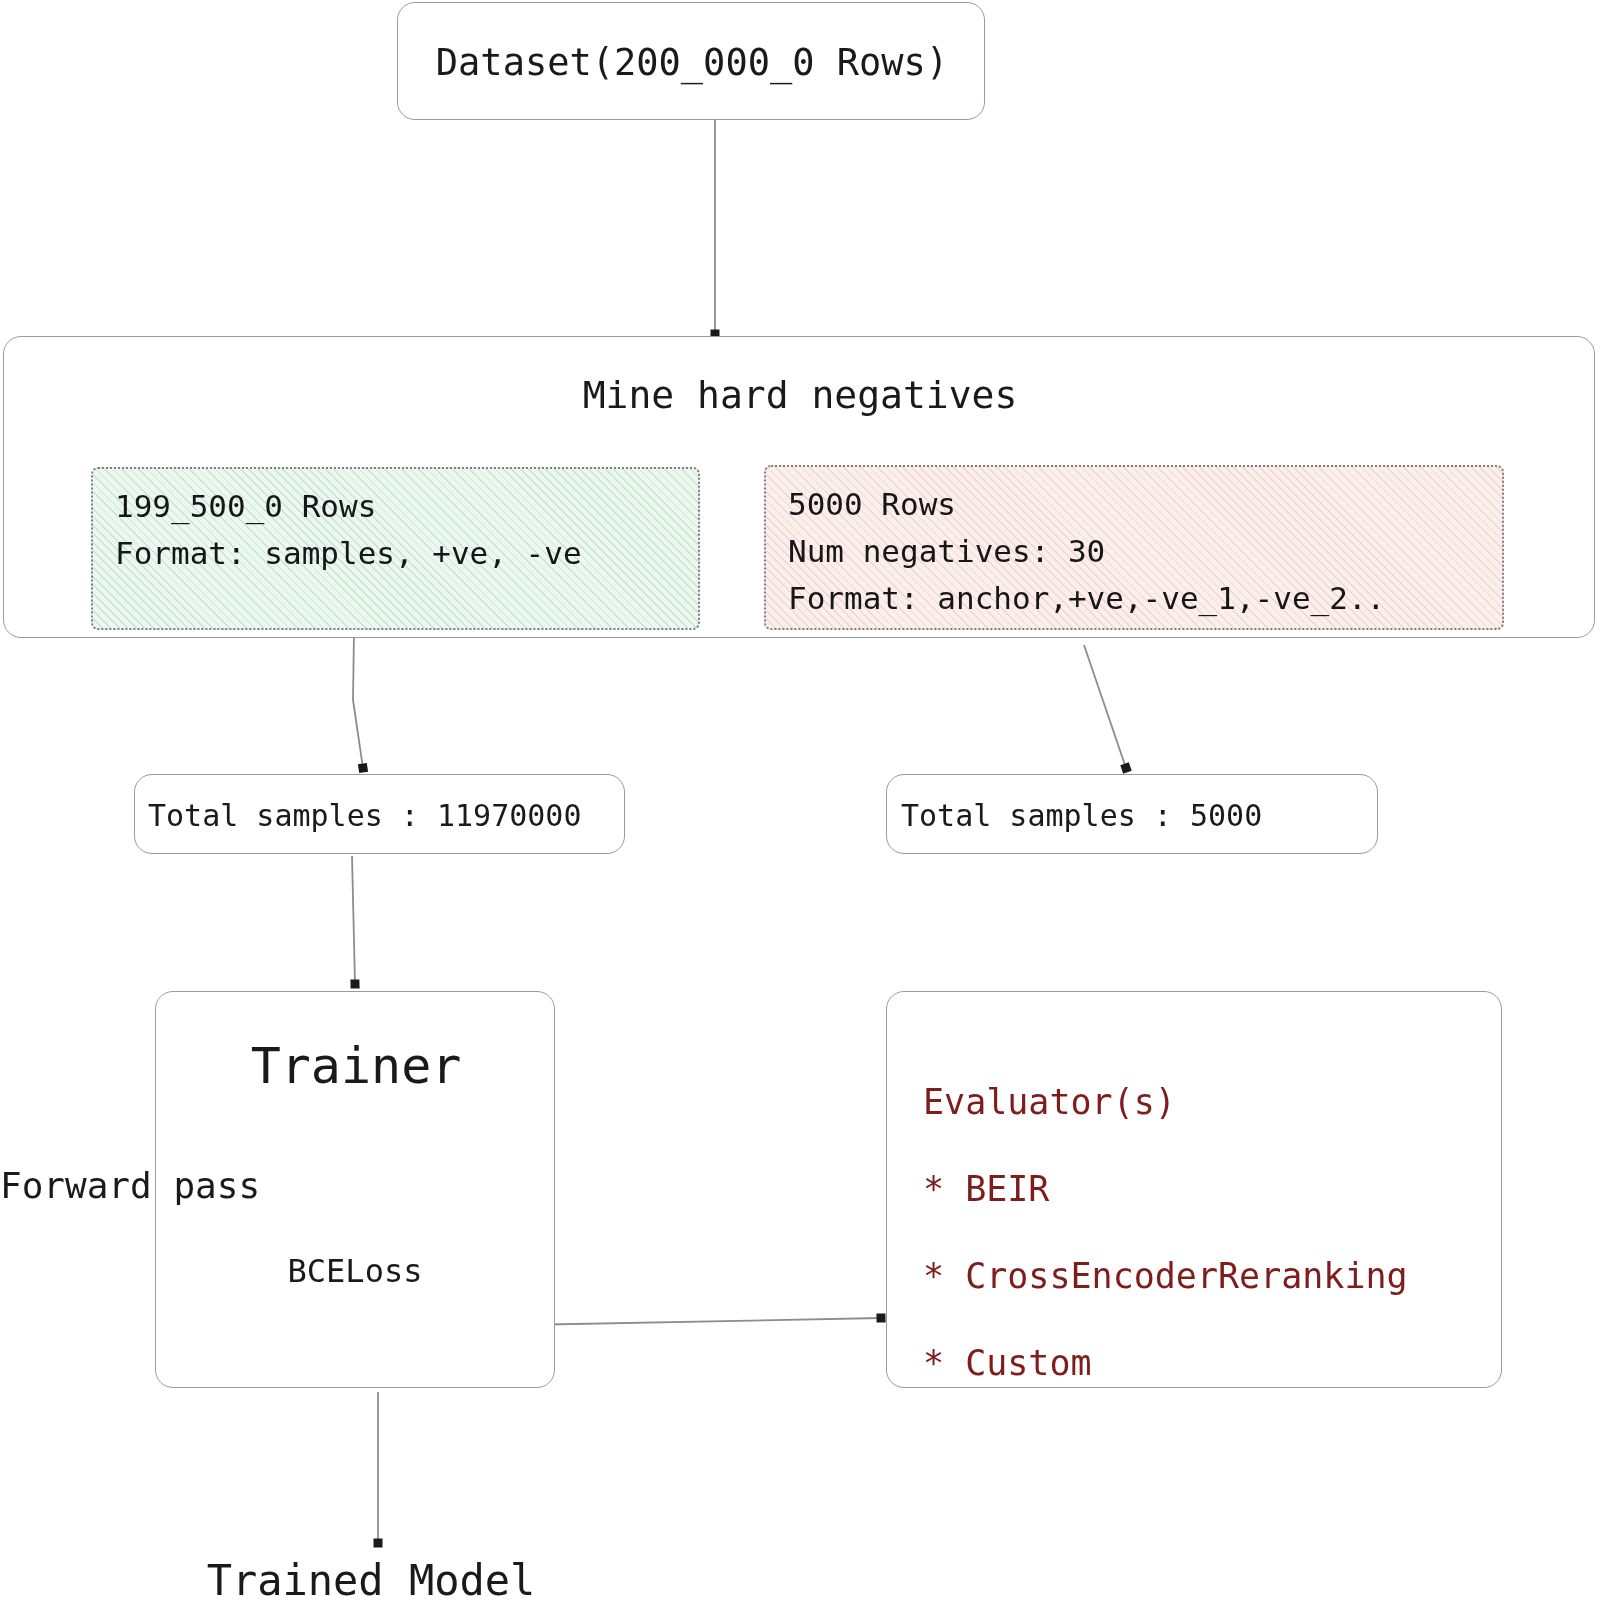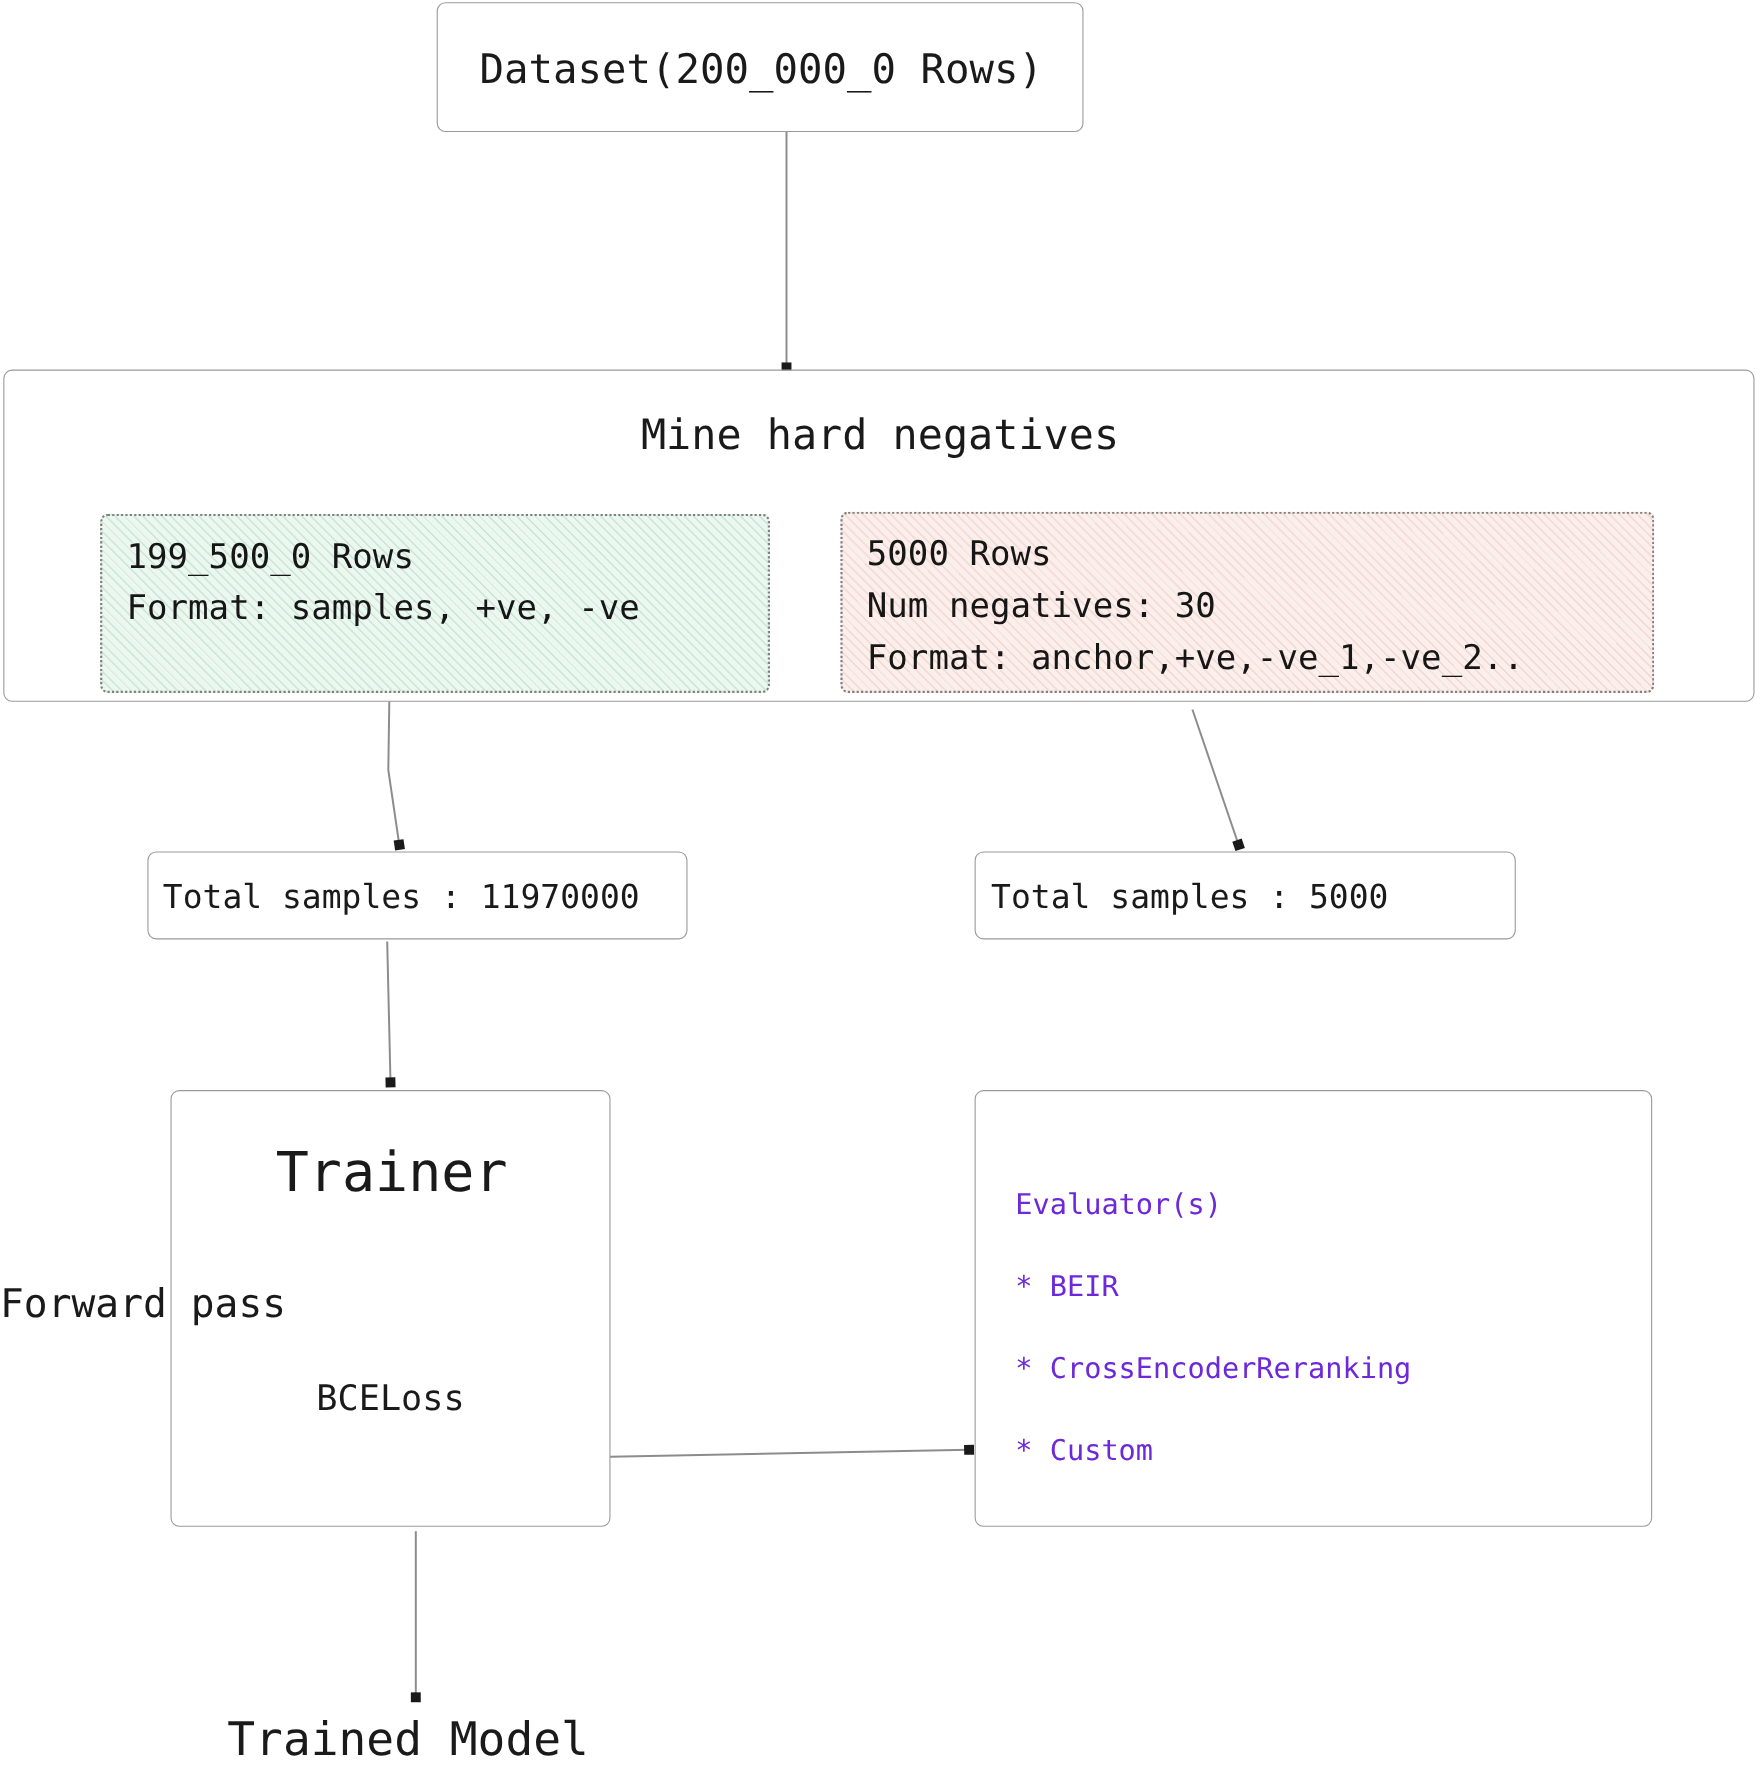--- a/index.html
+++ b/index.html
@@ -26,21 +26,21 @@
     left: 0; top: 0;
     width: 1600px;
     height: 1620px;
     pointer-events: none;
   }
   .node {
     position: absolute;
     box-sizing: border-box;
     background: #ffffff;
     border: 1.6px solid #9a9a9a;
-    border-radius: 8px;
+    border-radius: 18px;
   }
   .node-label {
     position: absolute;
     white-space: pre;
     color: #1a1a1a;
   }
 
   
   #dataset-box {
     left: 397px; top: 2px;
@@ -150,24 +150,24 @@
   
   #evaluator-box {
     left: 886px; top: 991px;
     width: 616px; height: 397px;
   }
   #evaluator-content {
     left: 36px; top: 48px;
     width: 580px;
   }
   .eval-line {
-    font-size: 26px;
+    font-size: 35px;
     line-height: 1.40;
     white-space: pre;
-    color: #6d28d9;
+    color: #7f1d1d;
   }
 
   
   #trained-model-label {
     left: 0; top: 1556px;
     width: 742px;
     text-align: center;
     font-size: 42px;
   }
 </style>

